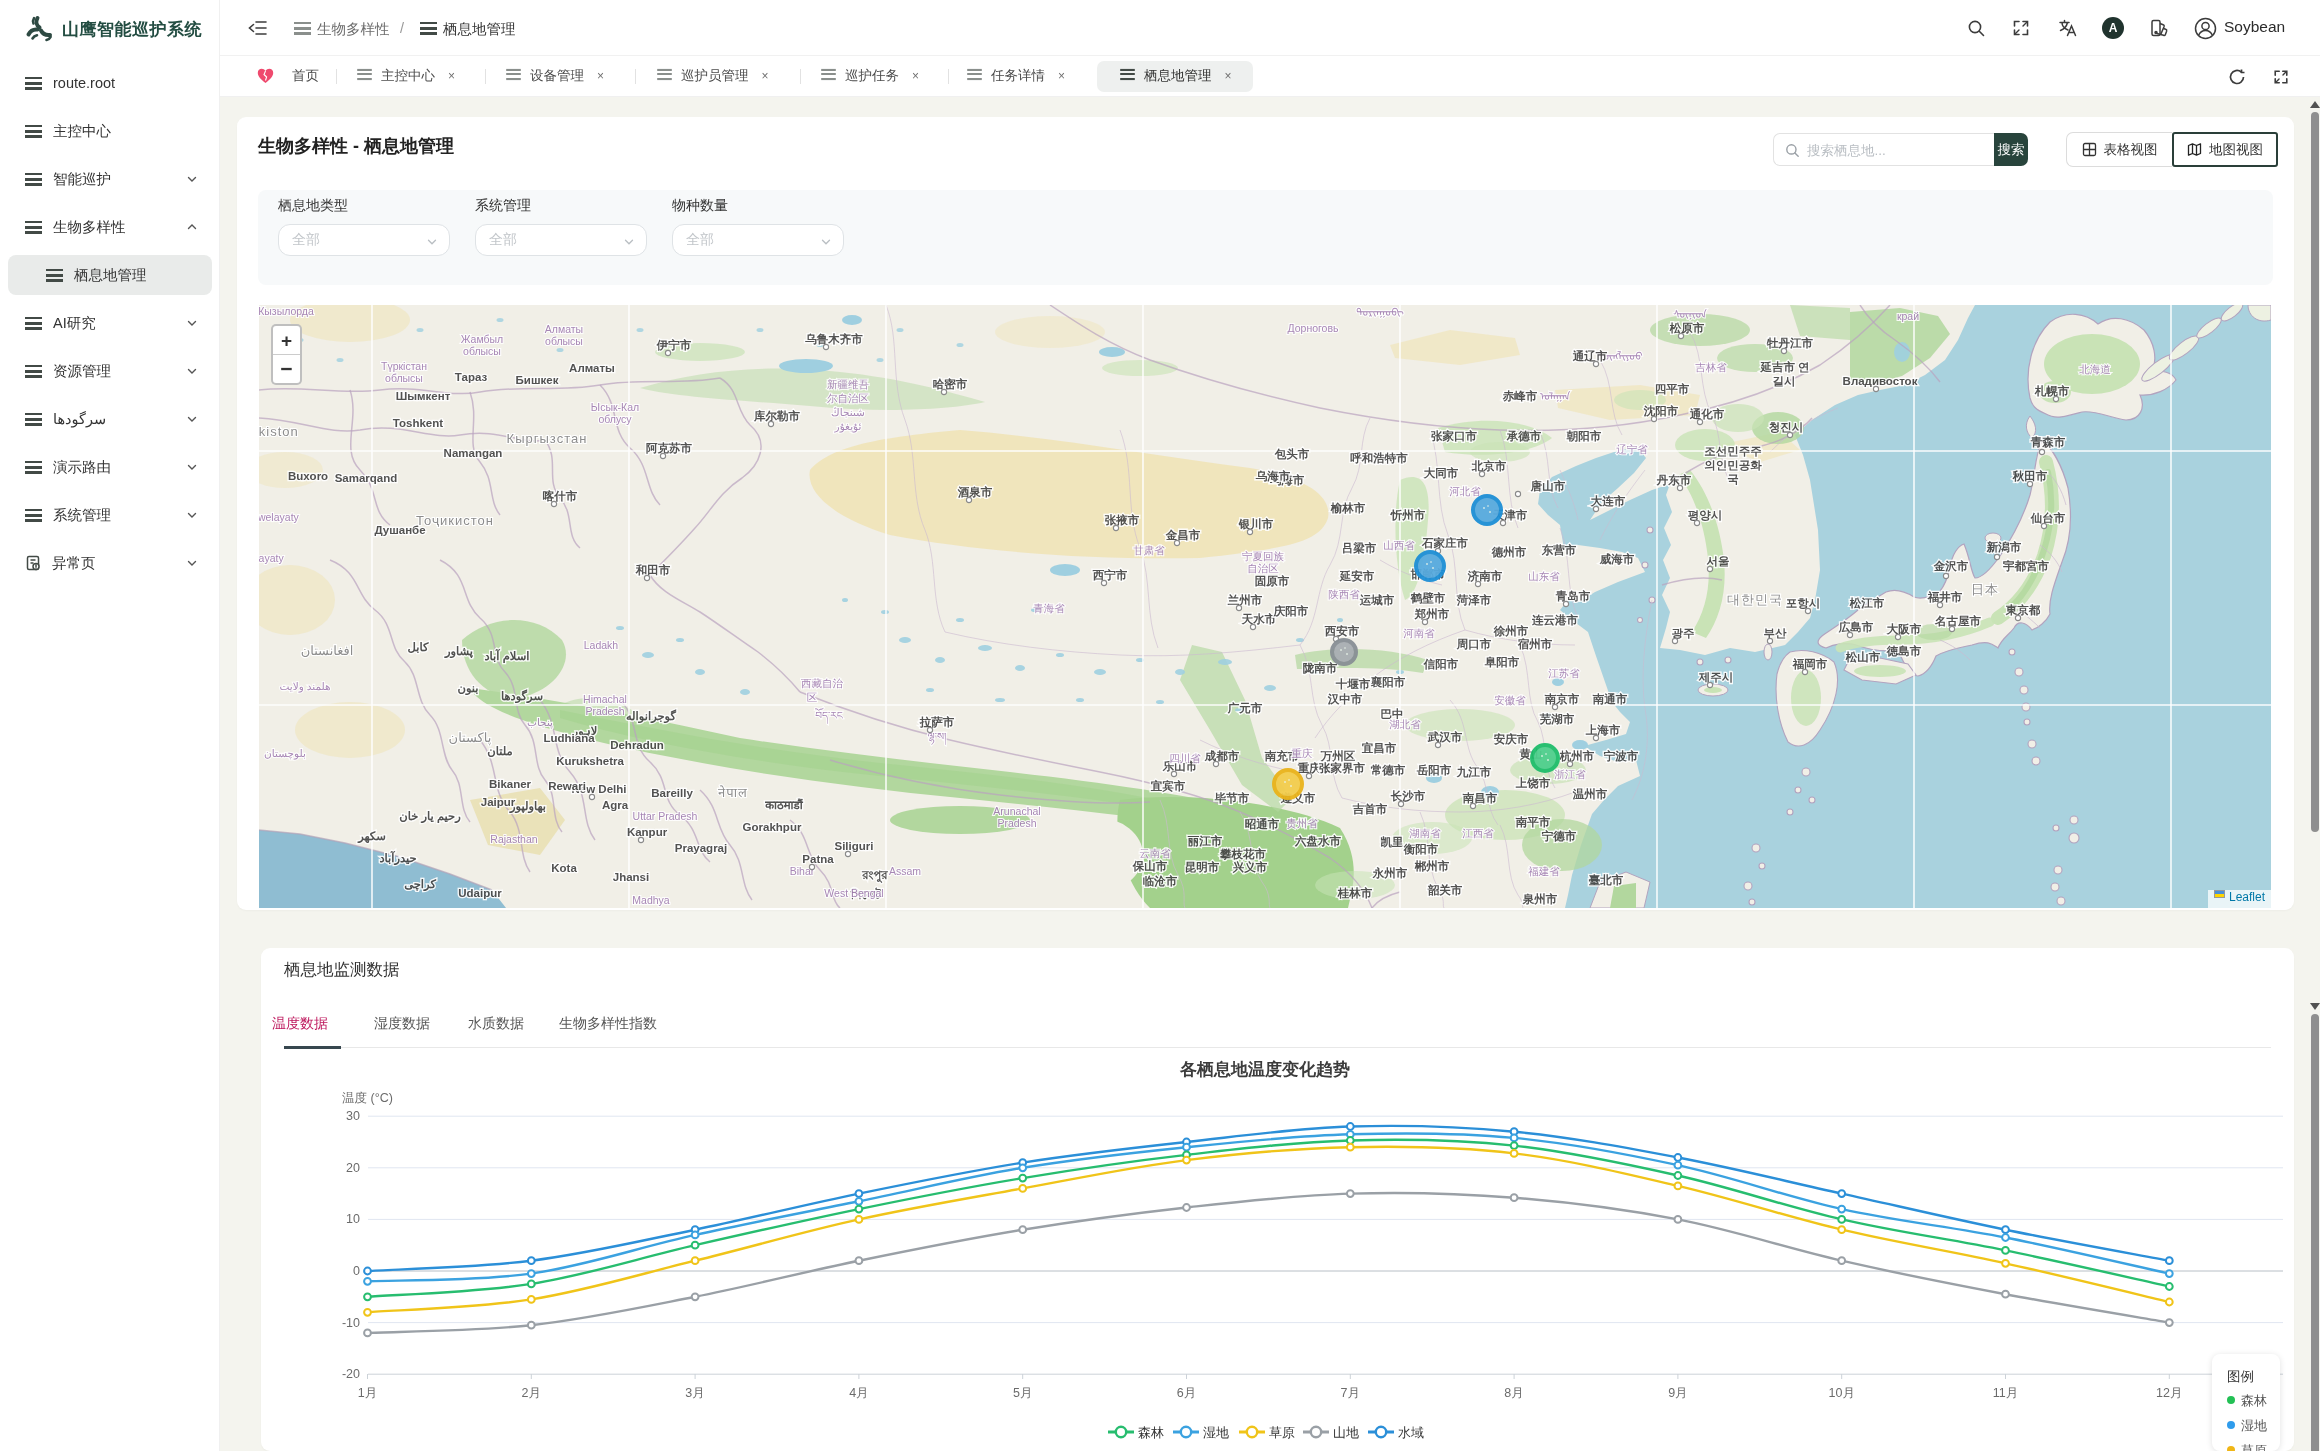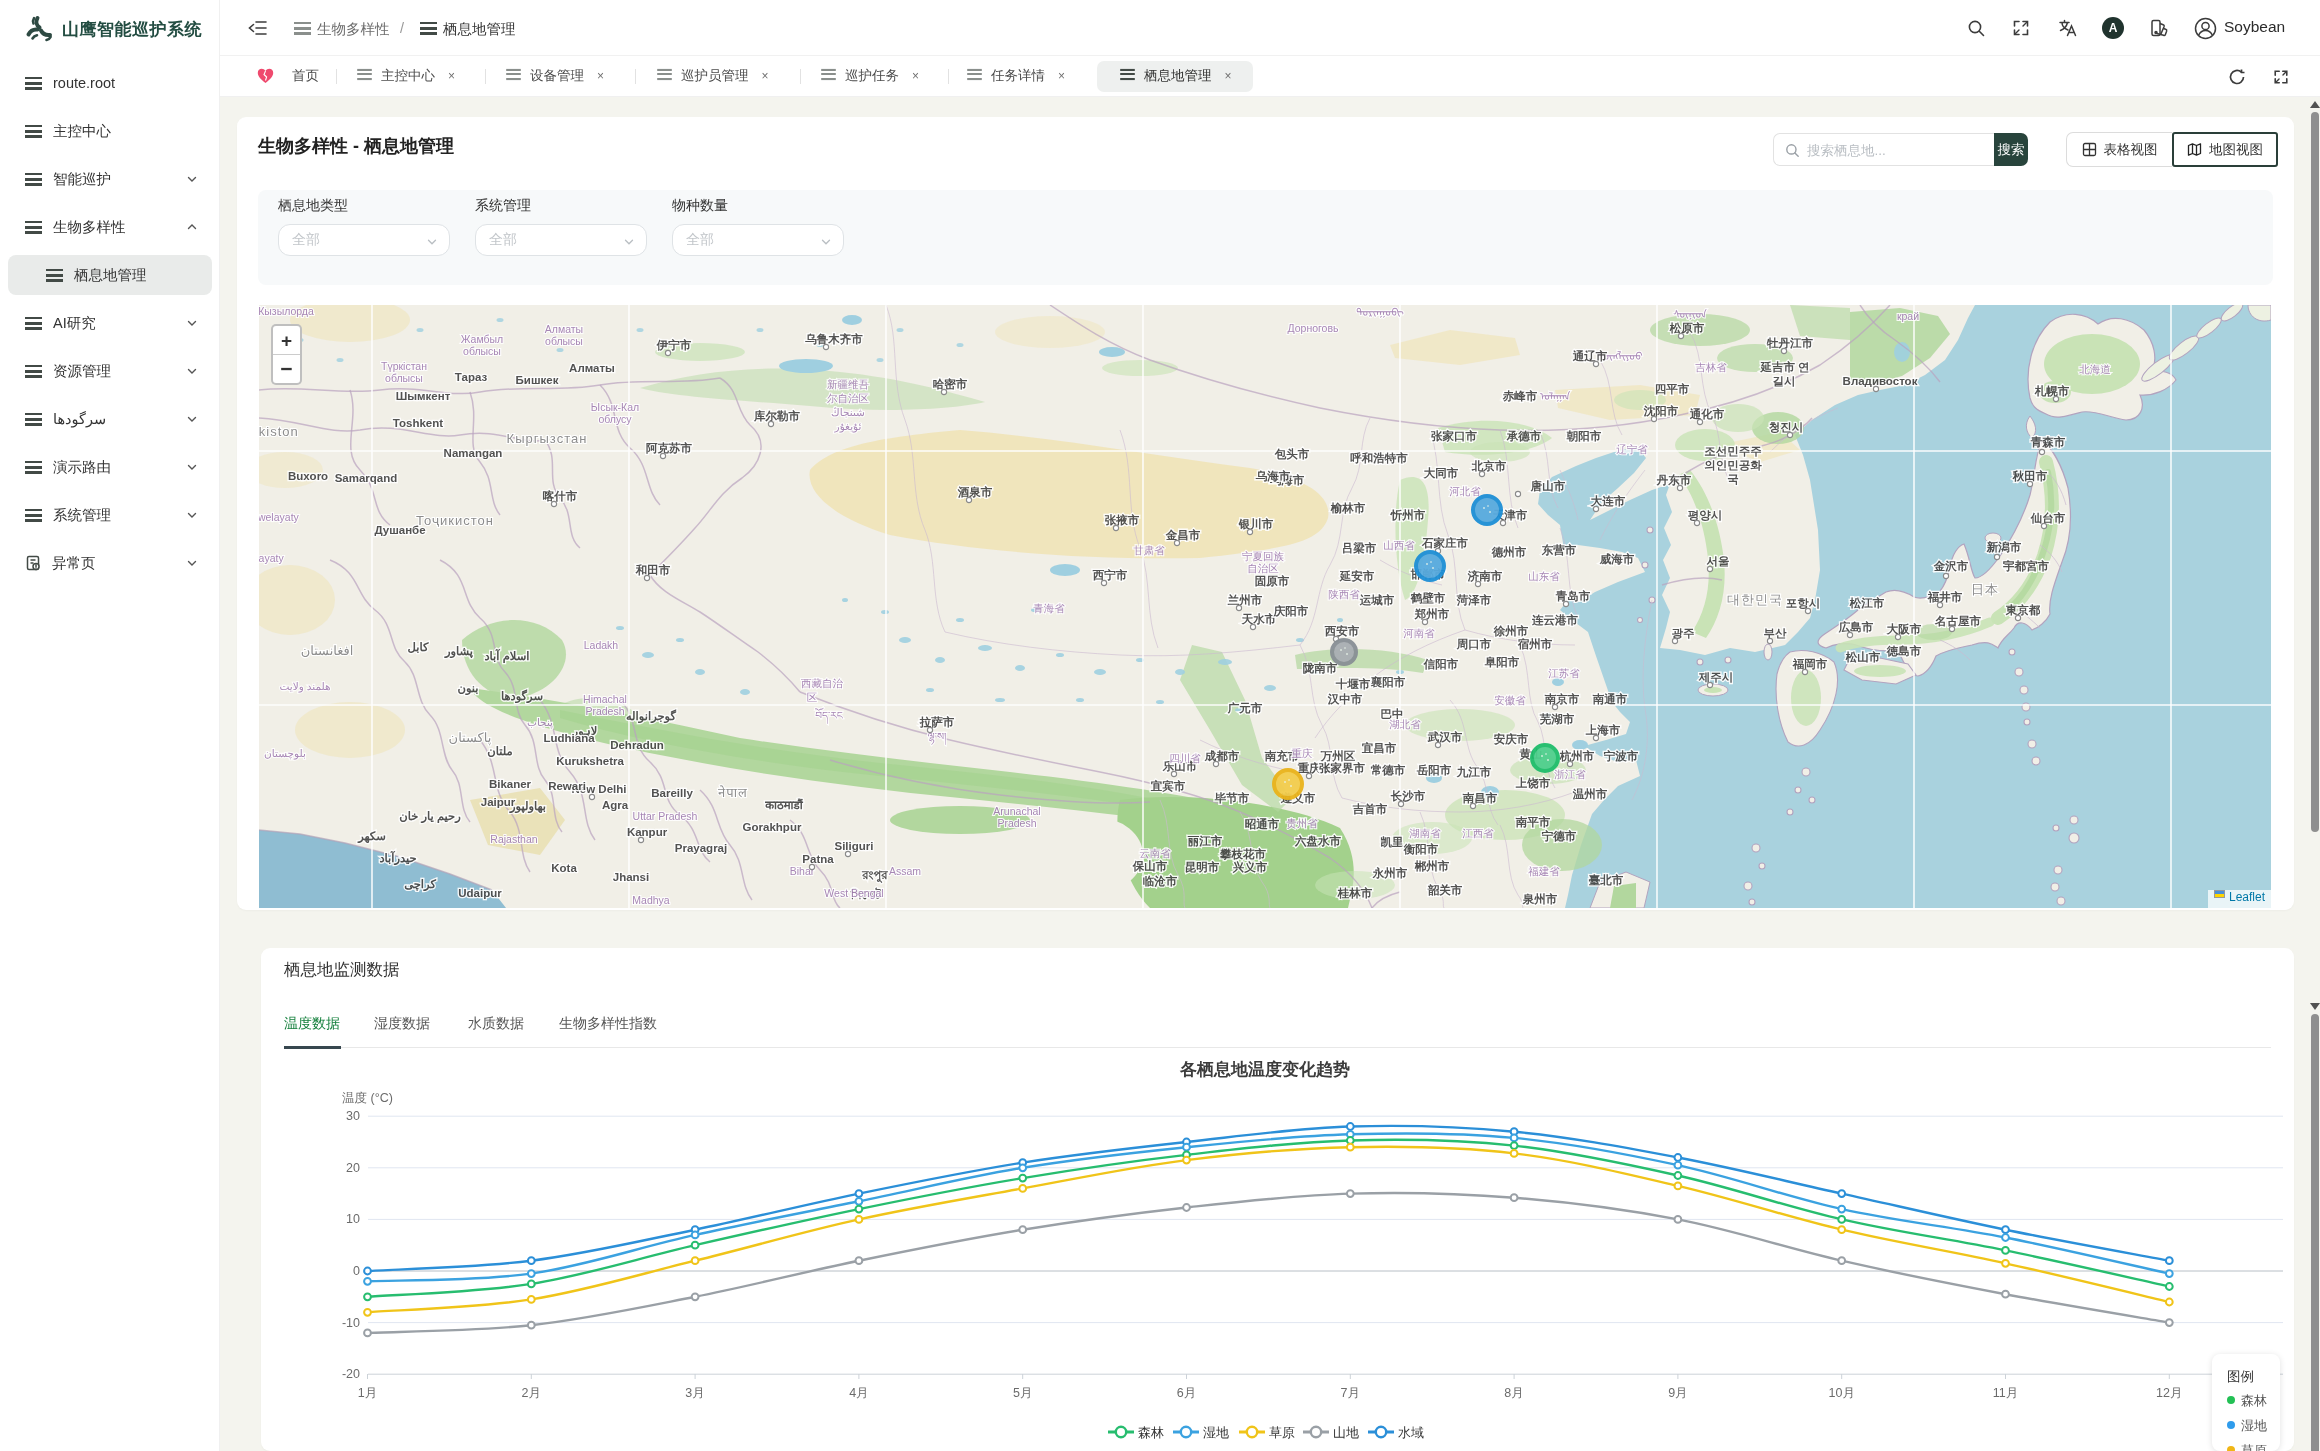--- a/index.html
+++ b/index.html
@@ -816,21 +816,21 @@
       <div style="height:29px;border-bottom:1px solid #ccc;text-align:center;font-size:19px;font-weight:bold;color:#333;line-height:29px">+</div>
       <div style="height:29px;text-align:center;font-size:21px;font-weight:bold;color:#333;line-height:27px">−</div>
     </div>
 <div style="position:absolute;right:0;bottom:0;height:18px;background:rgba(255,255,255,.75);padding:0 6px;font-size:12px;color:#333;display:flex;align-items:flex-start">
       <span style="display:inline-block;width:11px;height:8px;background:linear-gradient(#4a90d9 0 50%,#ffd500 50% 100%);margin-right:4px;border:.5px solid #999"></span>
       <span style="color:#0078a8">Leaflet</span>
     </div>
 </div>
 <div class="card" style="left:261px;top:948px;width:2033px;height:503px"></div>
 <span class="abs" style="left:284px;top:959px;font-size:16.5px;color:#333;font-weight:500">栖息地监测数据</span>
-<span class="abs" style="left:284px;top:1015px;font-size:14px;color:#15803d">温度数据</span>
+<span class="abs" style="left:272px;top:1015px;font-size:14px;color:#be185d">温度数据</span>
 <span class="abs" style="left:374px;top:1015px;font-size:14px;color:#555">湿度数据</span>
 <span class="abs" style="left:468px;top:1015px;font-size:14px;color:#555">水质数据</span>
 <span class="abs" style="left:559px;top:1015px;font-size:14px;color:#555">生物多样性指数</span>
 <div class="abs" style="left:284px;top:1047px;width:1987px;height:1px;background:#e8e8e8"></div>
 <div class="abs" style="left:284px;top:1046px;width:57px;height:2.5px;background:#37474f"></div>
 <svg class="abs" style="left:261px;top:1000px" width="2033" height="451" viewBox="261 1000 2033 451" font-family="Liberation Sans,sans-serif">
 <text x="1265" y="1075" font-size="17" font-weight="bold" fill="#3c3c3c" text-anchor="middle">各栖息地温度变化趋势</text>
 <text x="342" y="1102" font-size="12.5" fill="#6b6b6b">温度 (°C)</text>
 <line x1="368" y1="1116.2" x2="2283" y2="1116.2" stroke="#E0E6F1" stroke-width="1"></line>
 <text x="360" y="1120.2" font-size="12.5" fill="#6b6b6b" text-anchor="end">30</text>

